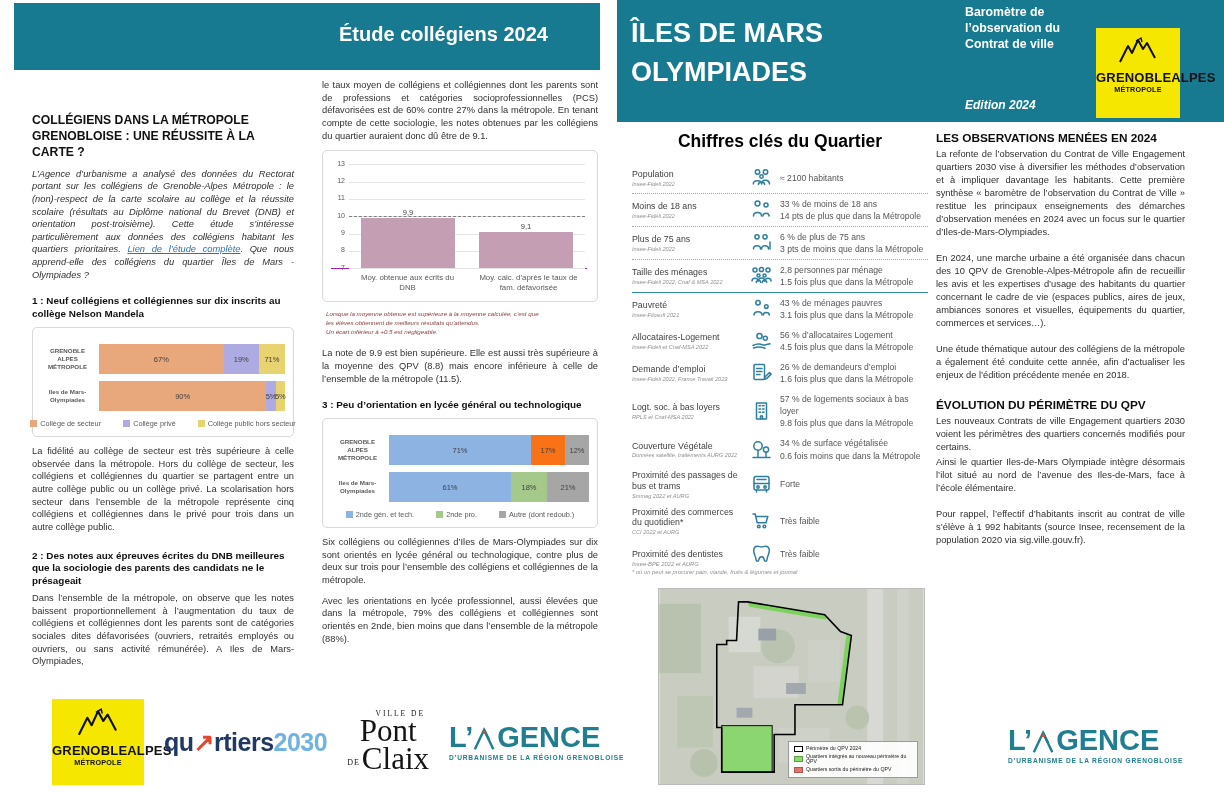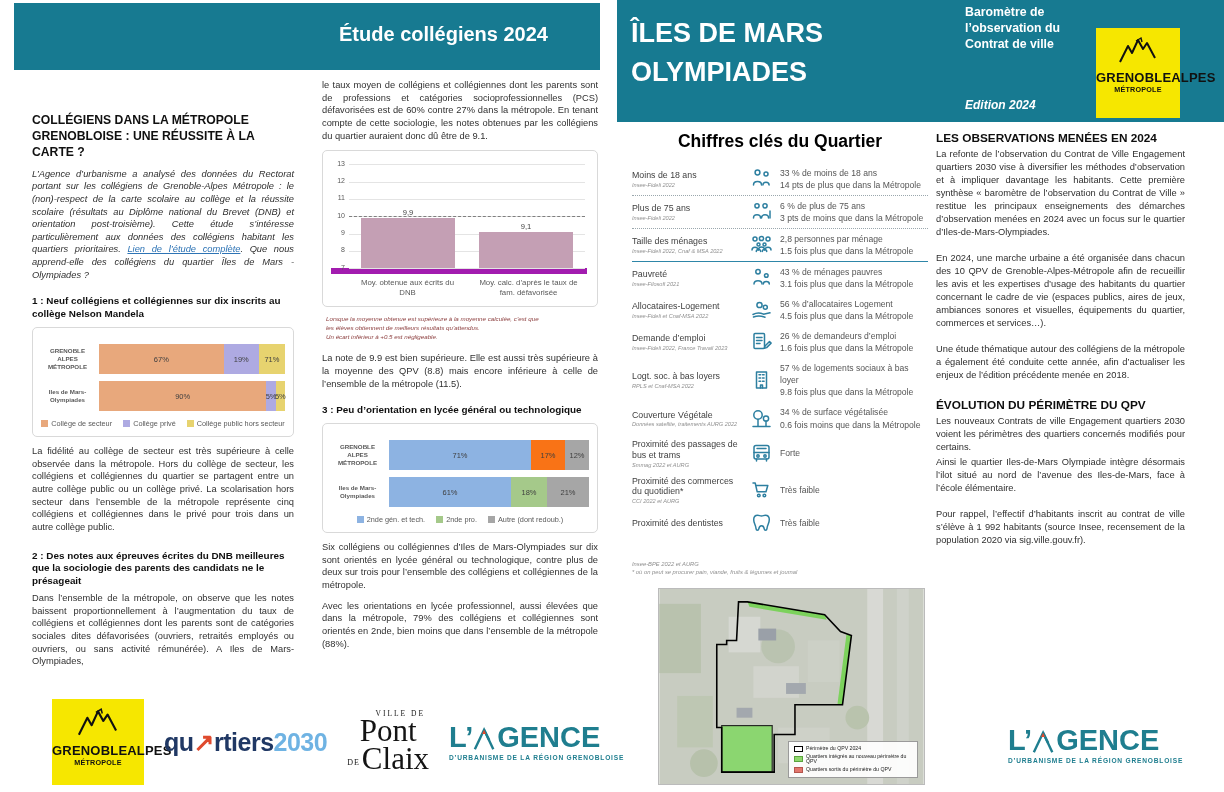--- a/index.html
+++ b/index.html
@@ -25,26 +25,26 @@
   
   .colA{position:absolute;left:32px;top:85px;width:262px;margin-top:28px;}
   .colB{position:absolute;left:322px;top:79px;width:276px;}
   
   .chart-box{border:1px solid #d9d9d9;border-radius:5px;padding:9px 8px 6px 8px;margin:6px 0 8px 0;background:#fff;}
   .st-row{display:flex;align-items:center;margin:7px 0;}
   .st-cat{width:58px;font-size:6.2px;font-weight:bold;color:#595959;text-align:center;line-height:1.35;padding-right:5px;box-sizing:border-box;}
   .st-bar{flex:1;height:30px;display:flex;}
   .st-seg{display:flex;align-items:center;justify-content:center;overflow:visible;}
   .st-seg-label{font-size:7.5px;color:#3f3f3f;white-space:nowrap;}
-  .st-legend{display:flex;justify-content:center;gap:11px;margin:8px 0 2px 0;}
+  .st-legend{display:flex;justify-content:center;gap:22px;margin:8px 0 2px 0;}
   .lg-item{display:inline-flex;align-items:center;}
   .lg-sw{width:7px;height:7px;display:inline-block;margin-right:3px;}
   .lg-tx{font-size:7.3px;color:#595959;white-space:nowrap;}
   
-  .col-plot{position:relative;height:104px;margin:4px 2px 0 0;border-bottom:6px solid #a21caf;}
+  .col-plot{position:relative;height:104px;margin:4px 2px 0 0;border-bottom:1px solid #a21caf;}
   .col-grid{position:absolute;left:18px;right:2px;height:0;border-top:1px solid #e4e4e4;}
   .col-tick{position:absolute;left:0;width:14px;text-align:right;font-size:7px;color:#595959;}
   .col-ref{position:absolute;left:18px;right:2px;height:0;border-top:1.2px dashed #7f7f7f;}
   .col-bars{position:absolute;left:18px;right:2px;top:0;bottom:0;display:flex;align-items:flex-end;justify-content:space-around;}
   .col-slot{display:flex;flex-direction:column;align-items:center;width:40%;}
   .col-val{font-size:7.6px;color:#3f3f3f;margin-bottom:1px;}
   .col-bar{width:100%;}
   .col-cats{display:flex;justify-content:space-around;margin:4px 0 2px 16px;}
   .col-cat{width:46%;text-align:center;font-size:7.8px;color:#595959;line-height:1.3;}
   .chart-note{font-size:6.2px;font-style:italic;color:#8a3b3b;line-height:1.45;margin:0 0 10px 4px;}
@@ -293,20 +293,39 @@
         </svg>
         <div class="ml1">GRENOBLEALPES</div>
         <div class="ml2">MÉTROPOLE</div>
       </div>
     </div>
 
     <div class="chiffres-title">Chiffres clés du Quartier</div>
     <div class="stats" id="stat-rows">
         <div class="stat-row div-dotted">
           <div>
+            <div class="stat-label">Population</div>
+            <div class="stat-source">Insee-Fideli 2022</div>
+          </div>
+          <div class="stat-icon">
+            <svg width="25" height="22" viewBox="0 0 24 22" stroke="#2d7fa0" fill="none" stroke-width="1.5" stroke-linecap="round" stroke-linejoin="round">
+              <circle cx="8" cy="5" r="2.2"></circle>
+              <path d="M3.8 17c0-4.2 8.4-4.2 8.4 0"></path>
+              <circle cx="16" cy="5" r="2.2"></circle>
+              <path d="M12.8 15c1-2.8 7.2-2.4 7.2 2"></path>
+              <circle cx="12" cy="9.5" r="1.7"></circle>
+              <path d="M8.9 17.5c0-3 6.2-3 6.2 0"></path>
+            </svg>
+          </div>
+          <div>
+            <div class="stat-val">≈ 2100 habitants</div>
+          </div>
+        </div>
+        <div class="stat-row div-dotted">
+          <div>
             <div class="stat-label">Moins de 18 ans</div>
             <div class="stat-source">Insee-Fideli 2022</div>
           </div>
           <div class="stat-icon">
             <svg width="25" height="22" viewBox="0 0 24 22" stroke="#2d7fa0" fill="none" stroke-width="1.5" stroke-linecap="round" stroke-linejoin="round">
               <circle cx="8" cy="4.5" r="2.4"></circle>
               <path d="M4 17c0-4.6 8-4.6 8 0"></path>
               <circle cx="16.5" cy="6" r="2"></circle>
               <path d="M13.4 17c0-3.8 6.2-3.8 6.2 0"></path>
             </svg>

